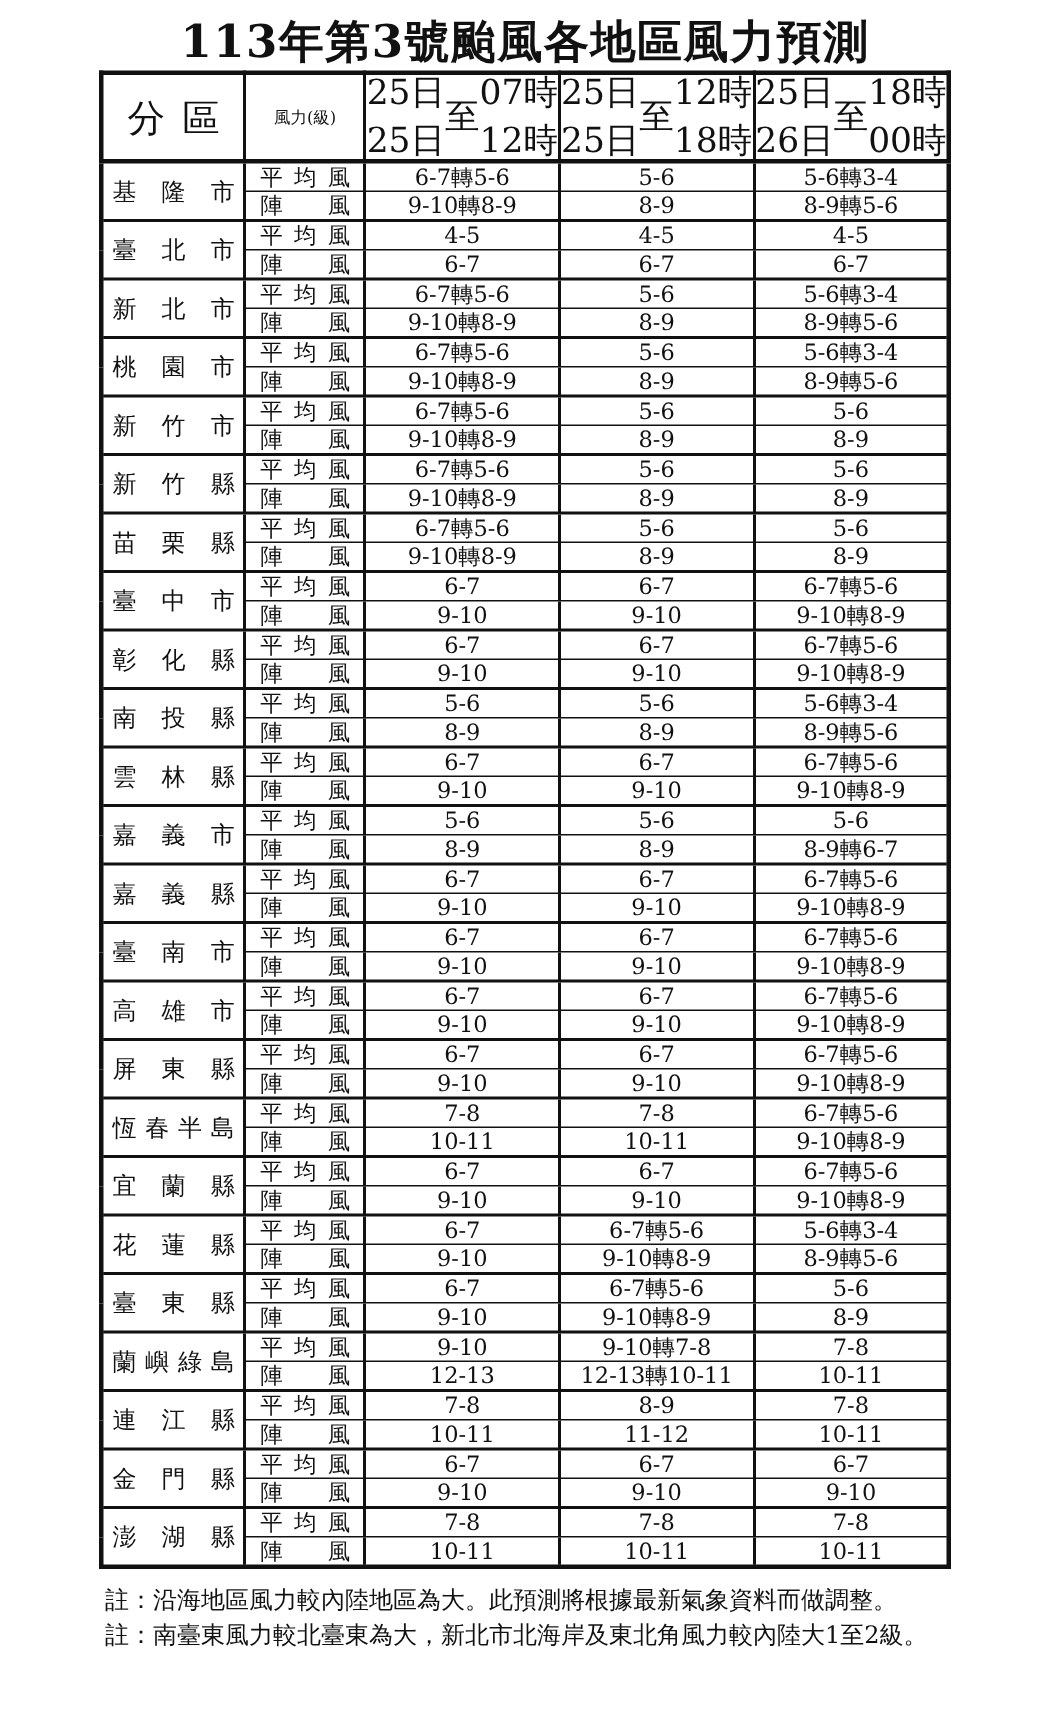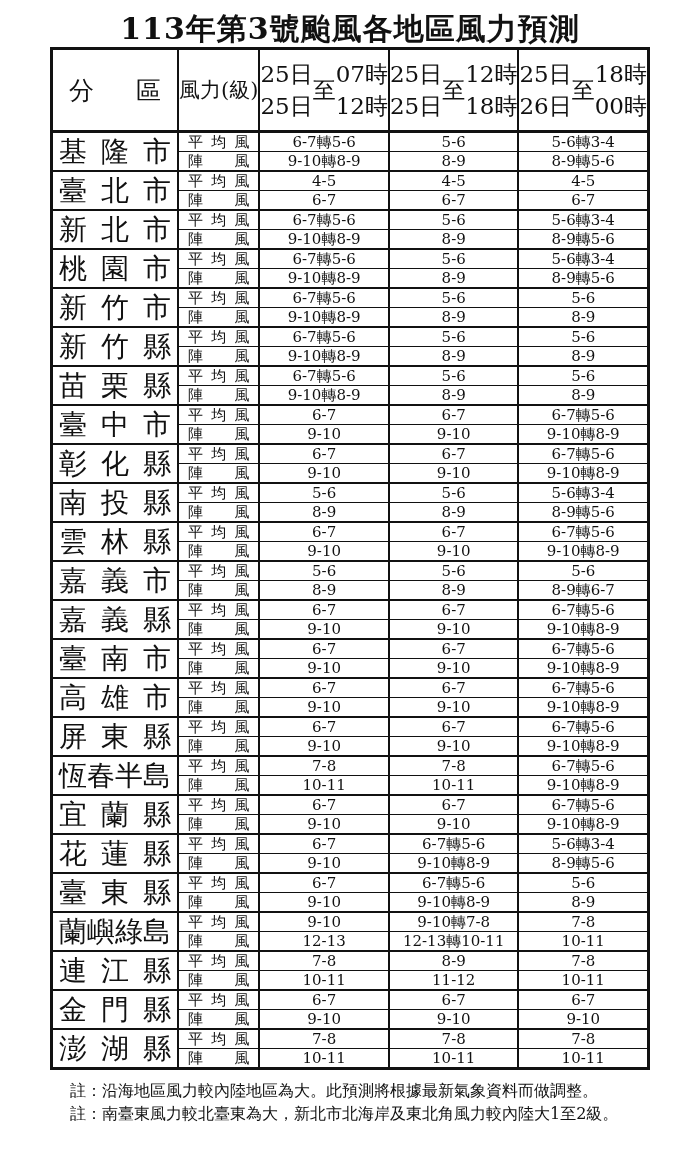--- a/index.html
+++ b/index.html
@@ -21,30 +21,30 @@
   }
   col.c-region{width:96px;}
   col.c-wind{width:80px;}
   col.c-val{width:124px;}
   th,td{
     border-left:2px solid #111;border-right:2px solid #111;
     padding:0;text-align:center;vertical-align:middle;
     font-weight:normal;overflow:hidden;white-space:nowrap;
   }
   thead th{border-bottom:3px solid #111;height:56px;}
-  th.h-region{font-size:25px;text-align:justify;text-align-last:justify;padding:12px 16px;}
-  th.h-wind{font-size:21px;text-align:right;}
+  th.h-region{font-size:25px;text-align:justify;text-align-last:justify;padding:0 16px;}
+  th.h-wind{font-size:11px;}
   th.h-period{font-size:23px;line-height:17px;}
   .period-line{line-height:18px;}
   .period-mid{line-height:14px;}
   tbody td{height:18px;font-size:15px;line-height:18px;}
   tbody tr.group-start td{border-top:2px solid #111;}
   tbody tr.group-second td{border-top:1px solid #111;}
   td.region{
-    font-size:28px;text-align:justify;text-align-last:justify;
+    font-size:16px;text-align:justify;text-align-last:justify;
     padding:0 6px;letter-spacing:0;
   }
   td.wtype{
     font-size:15px;text-align:justify;text-align-last:justify;padding:0 9px;
   }
   .notes{width:560px;margin:9px auto 0 auto;font-size:16px;line-height:23px;}
   .note{padding-left:48px;text-indent:-48px;}
 </style>
 </head>
 <body>

